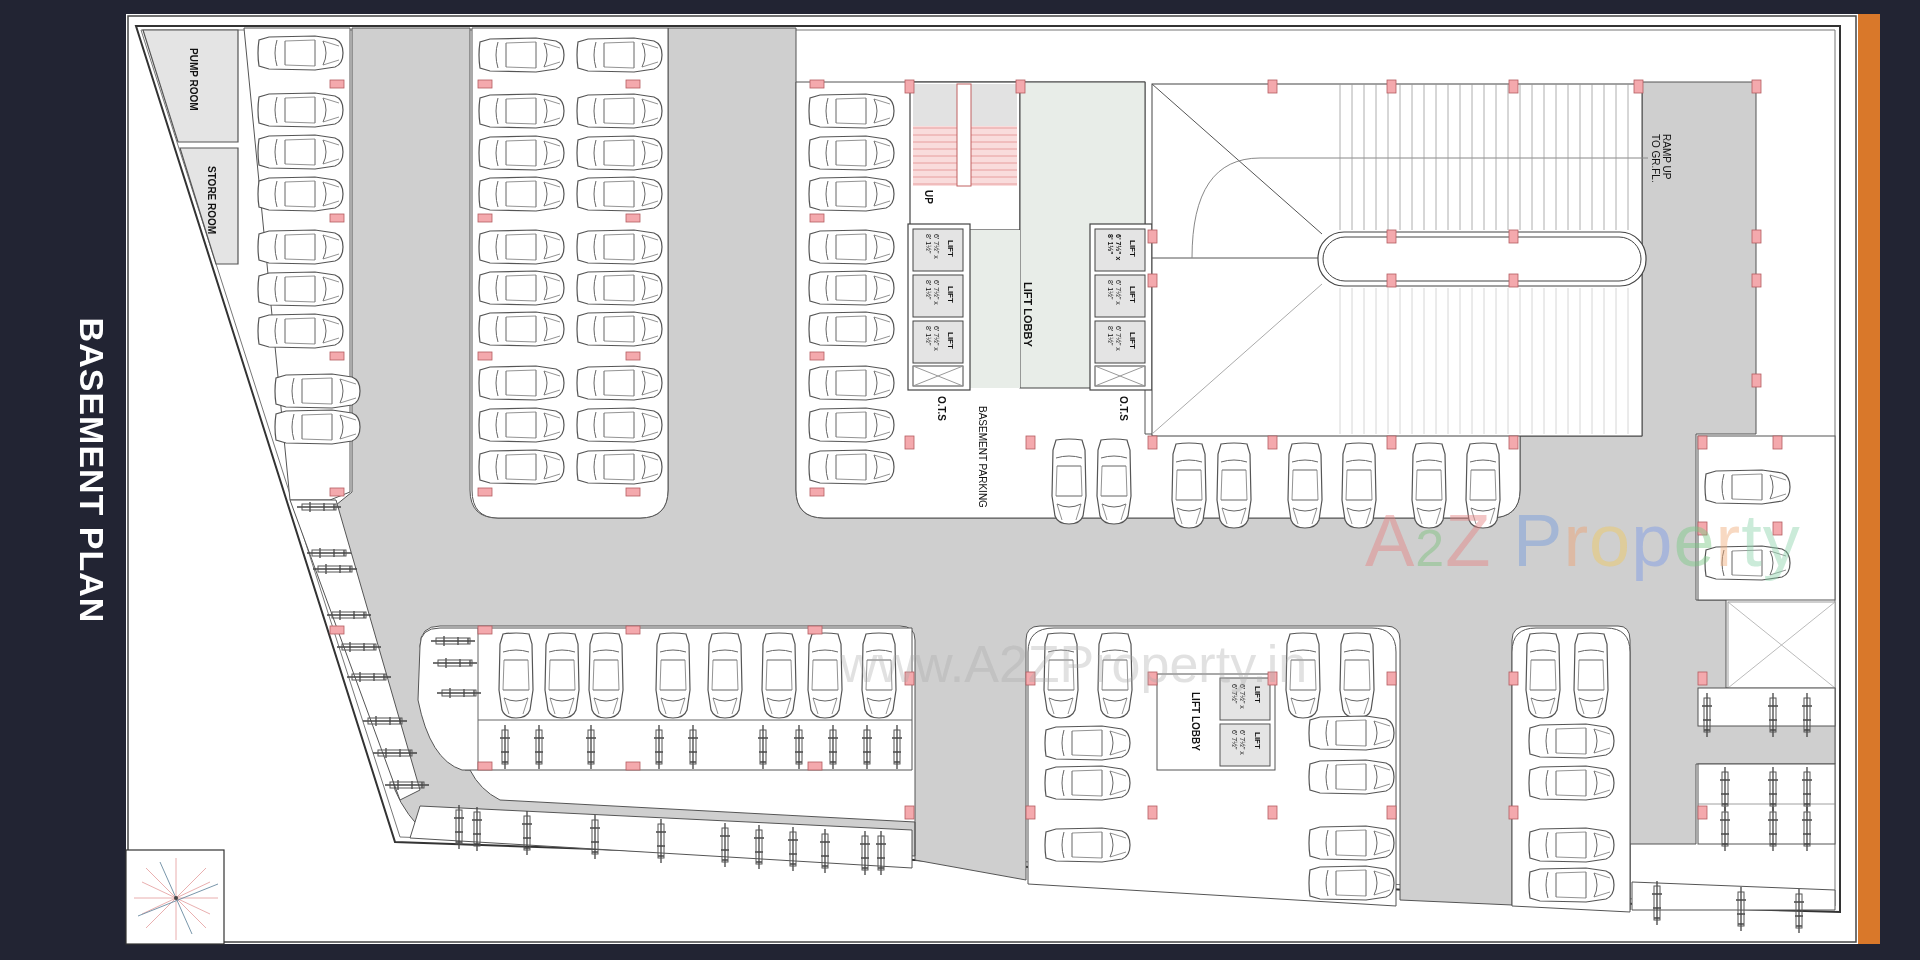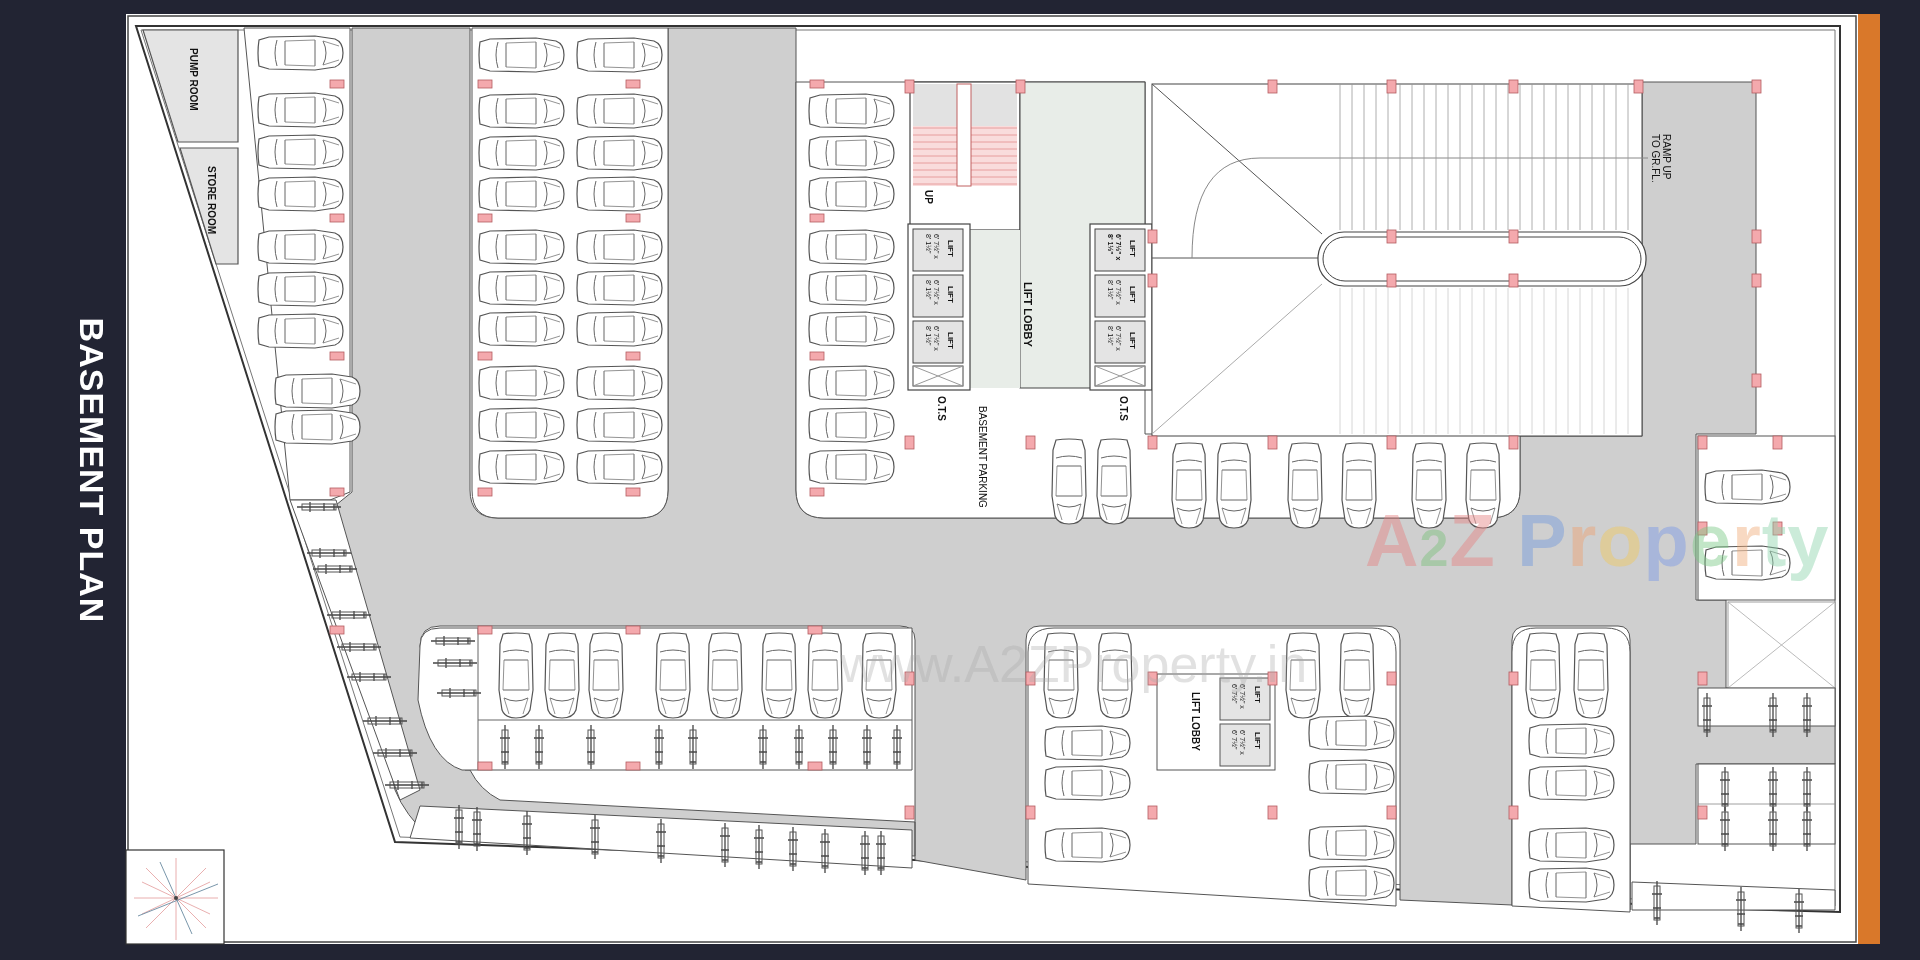--- a/index.html
+++ b/index.html
@@ -8,21 +8,21 @@
   .title-vert { position:absolute; left:72px; top:300px; width:40px; height:340px;
      display:flex; align-items:center; justify-content:center; }
   .title-vert span { display:block; transform:rotate(90deg); white-space:nowrap; color:#ffffff;
      font-weight:bold; font-size:34px; letter-spacing:1px; }
   .sheet { position:absolute; left:126px; top:14px; width:1732px; height:930px; background:#ffffff; }
   .orange-bar { position:absolute; left:1858px; top:14px; width:22px; height:930px; background:#d9782a; }
   svg.plan { position:absolute; left:0; top:0; width:1920px; height:960px; }
   .lbl { position:absolute; font-weight:bold; color:#111; white-space:nowrap; font-size:11px; }
   .lbl.rot { transform-origin:left top; transform:rotate(90deg); }
   .lbl.norm { font-weight:normal; }
-  .wm1 { position:absolute; left:1365px; top:498px; font-size:74px; font-weight:bold; white-space:nowrap; letter-spacing:1px; }
+  .wm1 { position:absolute; left:1365px; top:498px; font-size:74px; font-weight:normal; white-space:nowrap; letter-spacing:1px; }
   .wm1 .c1{color:rgba(228,128,128,0.45)} .wm1 .c2{color:rgba(120,190,120,0.45);font-size:52px}
   .wm1 .c3{color:rgba(228,128,128,0.45)} .wm1 .c4{color:rgba(110,150,220,0.45)}
   .wm1 .c5{color:rgba(238,160,110,0.45)} .wm1 .c6{color:rgba(240,200,90,0.45)}
   .wm1 .c7{color:rgba(120,150,230,0.45)} .wm1 .c8{color:rgba(120,200,130,0.45)}
   .wm1 .c9{color:rgba(240,170,120,0.45)} .wm1 .c10{color:rgba(140,210,170,0.45)}
   .wm2 { position:absolute; left:840px; top:634px; font-size:52px; color:rgba(170,170,170,0.35); white-space:nowrap; }
 </style>
 </head>
 <body>
 

